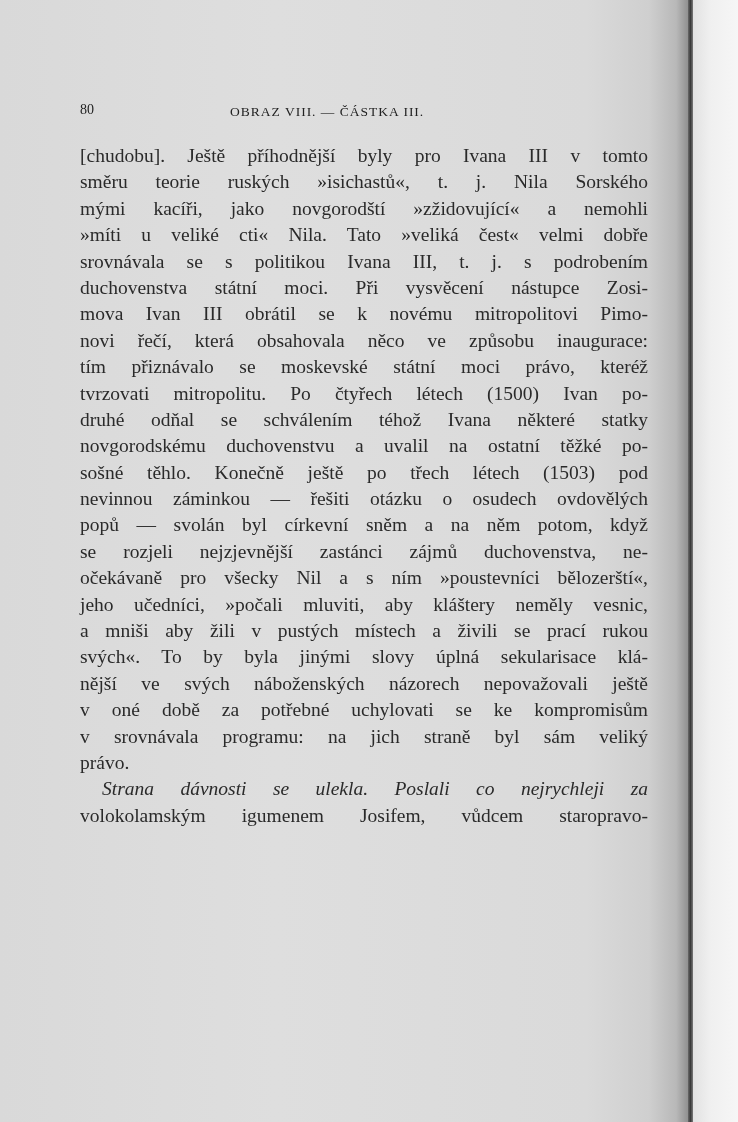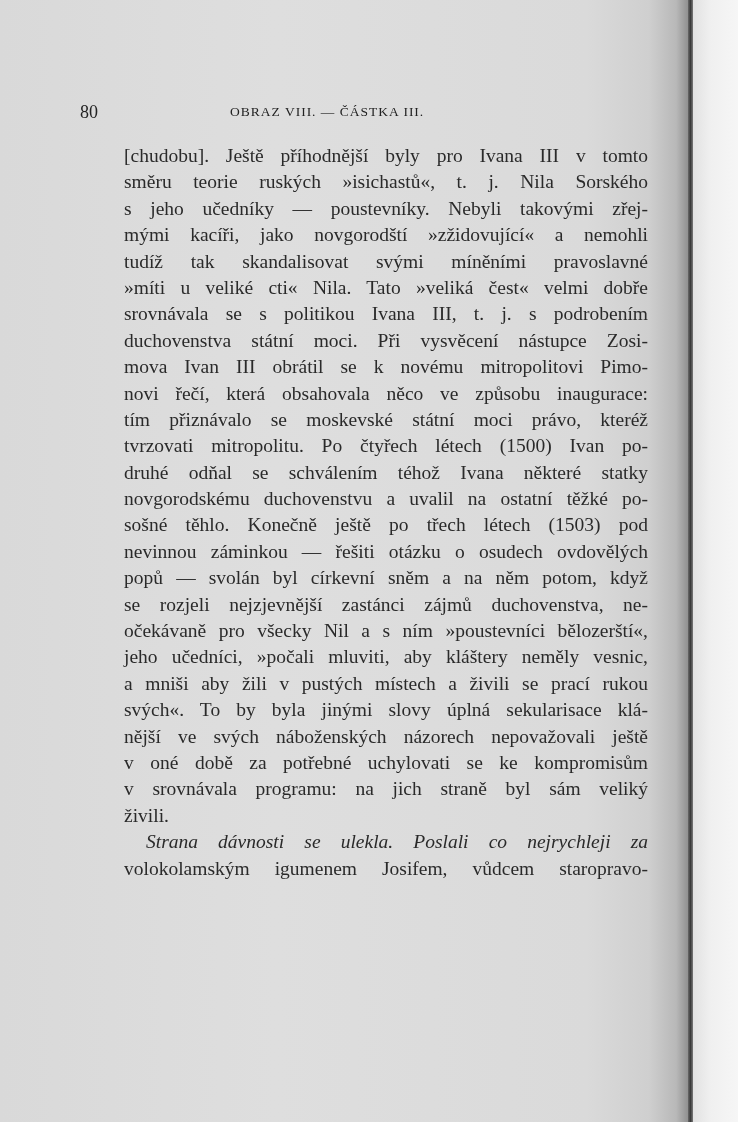--- a/index.html
+++ b/index.html
@@ -17,67 +17,65 @@
     background: linear-gradient(to right, #6a6a6a, #3a3a3a, #7a7a7a);
   }
   .edge {
     position:absolute; left:693px; top:0; width:45px; height:1122px;
     background: linear-gradient(to right, #e2e2e2, #f0f0f0 40%, #f6f6f6);
   }
   .running-head {
     position:absolute; top:102px; left:80px; width:560px; height:22px;
     color:#222; font-family:"Liberation Serif", serif;
   }
-  .page-number { position:absolute; left:0; top:0; font-size:18px; }
+  .page-number { position:absolute; left:0; top:0; font-size:14px; }
   .head-title {
     position:absolute; left:150px; top:2px; font-size:13.5px; letter-spacing:1px;
   }
   .text-block {
     position:absolute; left:80px; top:143px; width:568px;
     font-family:"Liberation Serif", serif;
     font-size:19.5px; color:#2a2a2a; line-height:26.4px;
   }
-  .line { white-space:nowrap; text-align:justify; text-align-last:justify; display:block; height:26.4px;margin-left:44px; }
+  .line { white-space:nowrap; text-align:justify; text-align-last:justify; display:block; height:26.4px; }
   .line.last { text-align-last:left; }
   .line.indent { padding-left:22px;font-style:italic; }
 </style>
 </head>
 <body>
 
 <div class="page"></div>
 <div class="binding"></div>
 <div class="edge"></div>
 
 <div class="running-head">
   <span class="page-number">80</span>
   <span class="head-title">OBRAZ VIII. — ČÁSTKA III.</span>
 </div>
 
 <div class="text-block">
   <span class="line">[chudobu]. Ještě příhodnější byly pro Ivana III v tomto</span>
   <span class="line">směru teorie ruských »isichastů«, t. j. Nila Sorského</span>
-  <span class="line">s jeho učedníky — poustevníky. Nebyli takovými zřej-</span>
   <span class="line">mými kacíři, jako novgorodští »zžidovující« a nemohli</span>
-  <span class="line">tudíž tak skandalisovat svými míněními pravoslavné</span>
   <span class="line">»míti u veliké cti« Nila. Tato »veliká čest« velmi dobře</span>
   <span class="line">srovnávala se s politikou Ivana III, t. j. s podrobením</span>
   <span class="line">duchovenstva státní moci. Při vysvěcení nástupce Zosi-</span>
   <span class="line">mova Ivan III obrátil se k novému mitropolitovi Pimo-</span>
   <span class="line">novi řečí, která obsahovala něco ve způsobu inaugurace:</span>
   <span class="line">tím přiznávalo se moskevské státní moci právo, kteréž</span>
   <span class="line">tvrzovati mitropolitu. Po čtyřech létech (1500) Ivan po-</span>
   <span class="line">druhé odňal se schválením téhož Ivana některé statky</span>
   <span class="line">novgorodskému duchovenstvu a uvalil na ostatní těžké po-</span>
   <span class="line">sošné těhlo. Konečně ještě po třech létech (1503) pod</span>
   <span class="line">nevinnou záminkou — řešiti otázku o osudech ovdovělých</span>
   <span class="line">popů — svolán byl církevní sněm a na něm potom, když</span>
   <span class="line">se rozjeli nejzjevnější zastánci zájmů duchovenstva, ne-</span>
   <span class="line">očekávaně pro všecky Nil a s ním »poustevníci bělozerští«,</span>
   <span class="line">jeho učedníci, »počali mluviti, aby kláštery neměly vesnic,</span>
   <span class="line">a mniši aby žili v pustých místech a živili se prací rukou</span>
   <span class="line">svých«. To by byla jinými slovy úplná sekularisace klá-</span>
   <span class="line">nější ve svých náboženských názorech nepovažovali ještě</span>
   <span class="line">v oné době za potřebné uchylovati se ke kompromisům</span>
   <span class="line">v srovnávala programu: na jich straně byl sám veliký</span>
-  <span class="line last">živili.</span>
+  <span class="line last">právo.</span>
   <span class="line indent">Strana dávnosti se ulekla. Poslali co nejrychleji za</span>
   <span class="line">volokolamským igumenem Josifem, vůdcem staropravo-</span>
 </div>
 
 </body></html>

